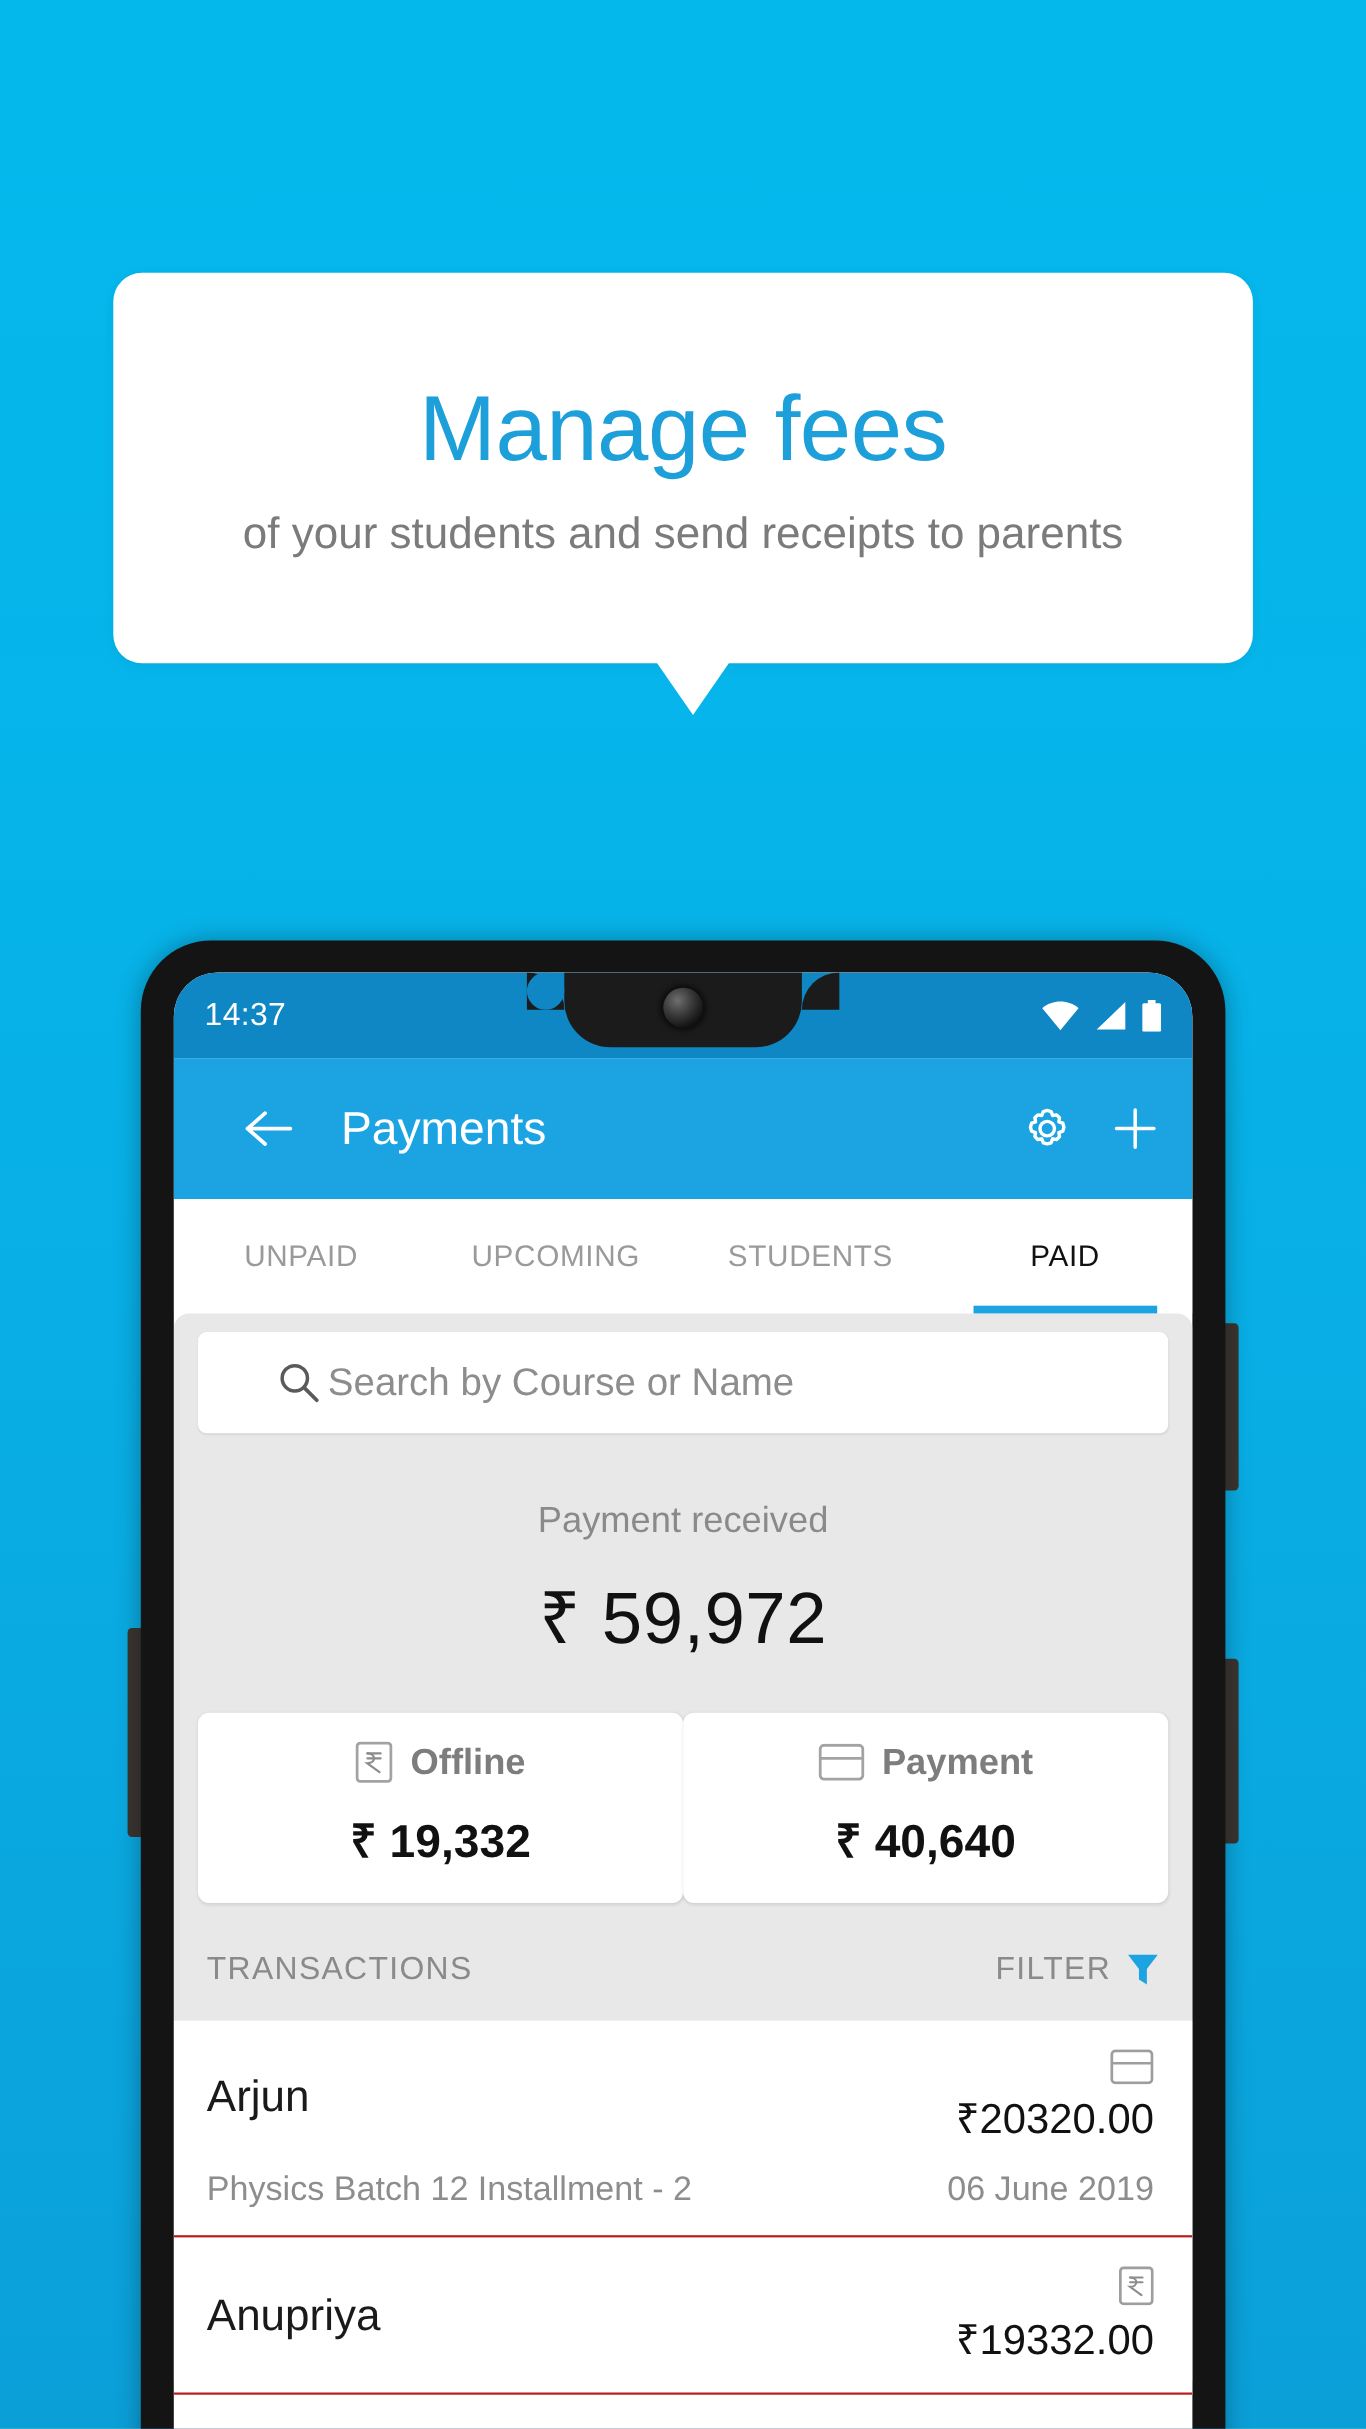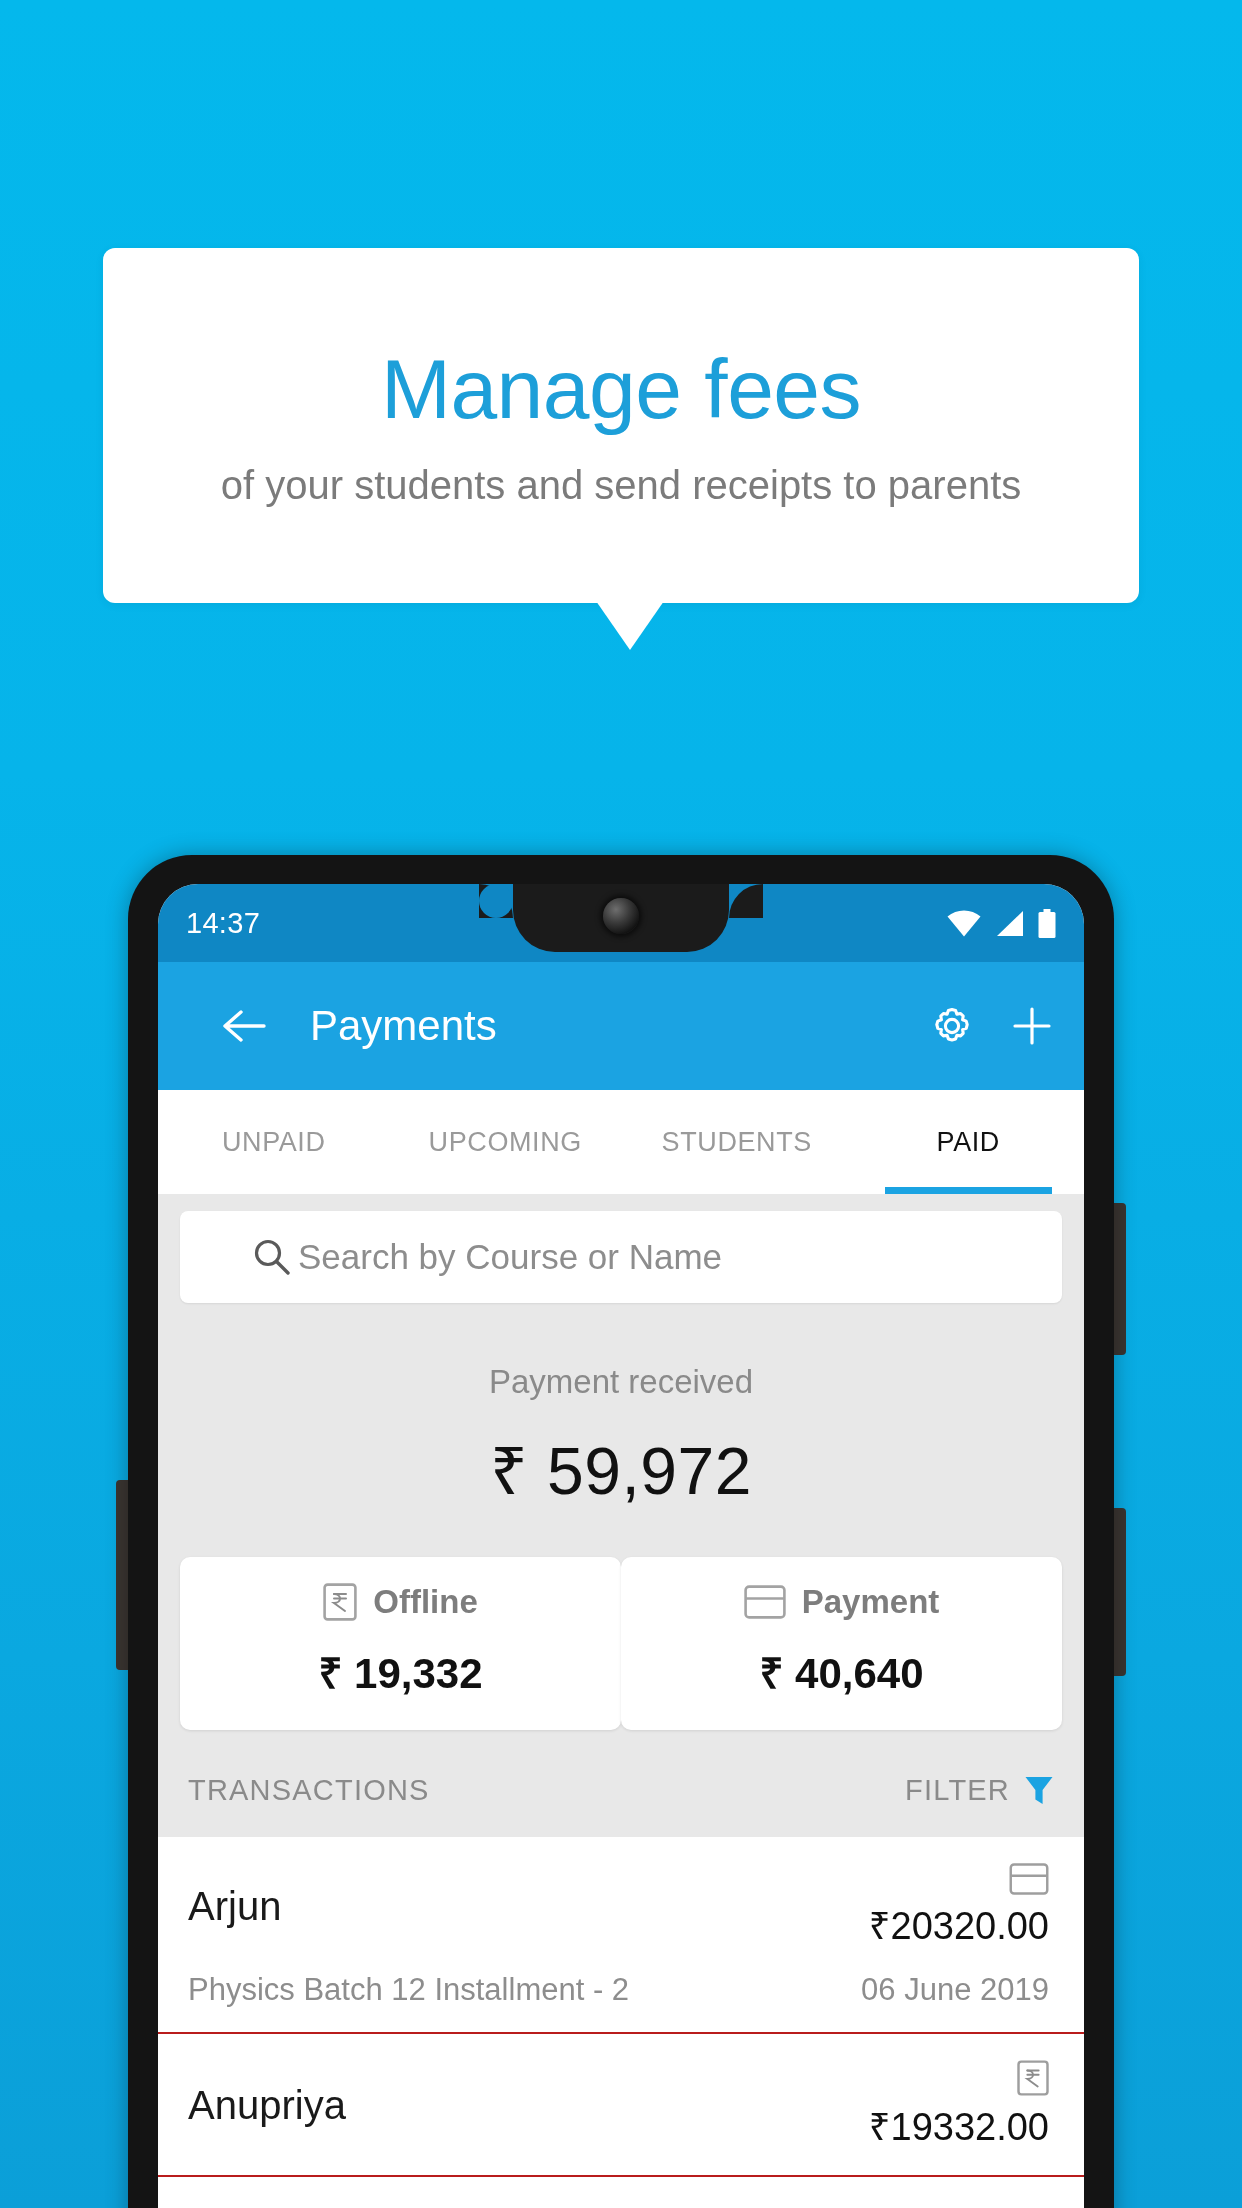--- a/index.html
+++ b/index.html
@@ -17,21 +17,21 @@
   }
 
   
   .promo-card {
     position: absolute;
     left: 103px;
     top: 248px;
     width: 1036px;
     height: 355px;
     background: #ffffff;
-    border-radius: 12px;
+    border-radius: 26px;
     box-shadow: 0 2px 10px rgba(0,0,0,0.06);
     display: flex;
     flex-direction: column;
     align-items: center;
     justify-content: center;
   }
   .promo-title {
     color: #1d9fd9;
     font-size: 84px;
     font-weight: 400;
@@ -184,21 +184,21 @@
   .tab.active::after {
     content: "";
     position: absolute;
     left: 14%; right: 14%;
     bottom: 0;
     height: 7px;
     background: #1ba3e2;
   }
 
   
-  .content { background: #e8e8e8; }
+  .content { background: #e8e8e8; border-radius: 14px; }
 
   .search-wrap { padding: 17px 22px 0 22px; }
   .search-box {
     height: 92px;
     background: #ffffff;
     border-radius: 8px;
     display: flex;
     align-items: center;
     padding-left: 118px;
     box-shadow: 0 1px 2px rgba(0,0,0,0.08);

